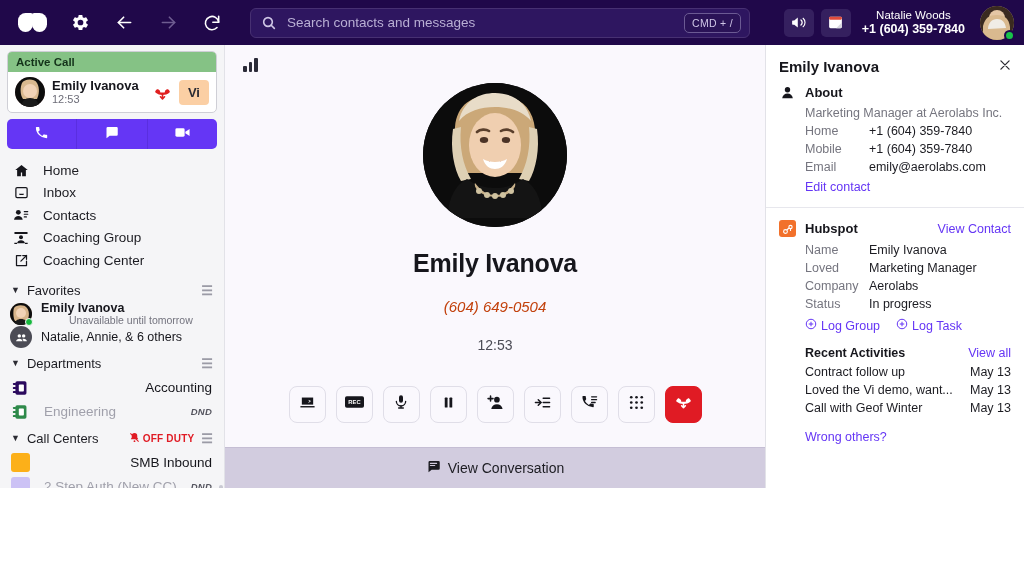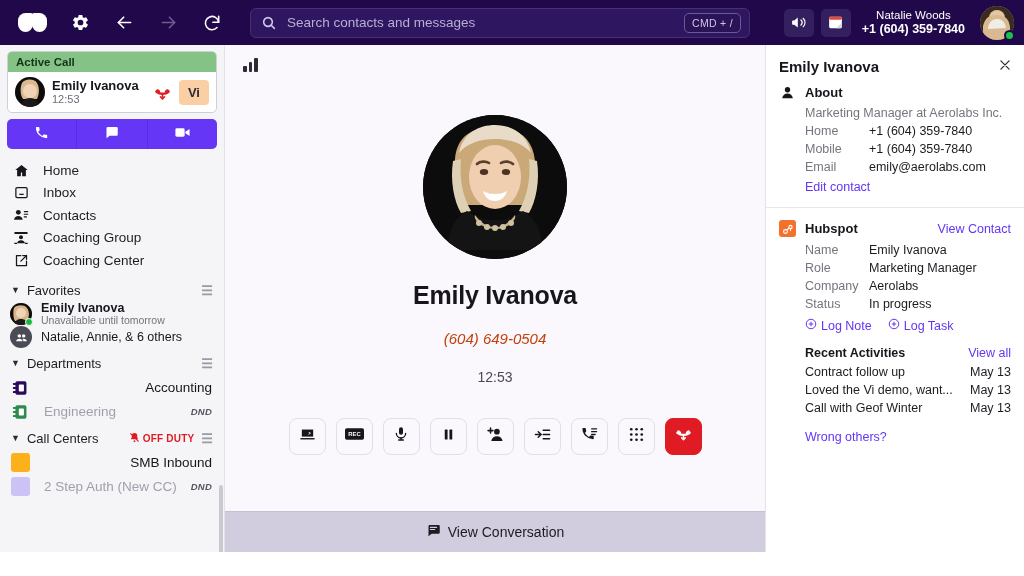--- a/index.html
+++ b/index.html
@@ -3,21 +3,21 @@
 <meta charset="utf-8">
 <style>
   * { box-sizing: border-box; margin: 0; padding: 0; }
   html, body {
     width: 1024px; height: 576px;
     font-family: "Liberation Sans", sans-serif;
     background: #ffffff;
     overflow: hidden;
   }
   .app {
-    width: 1024px; height: 552px;
+    width: 1024px; height: 488px;
     display: flex; flex-direction: column;
     position: relative;
   }
 
   
   .topbar {
     height: 45px; flex: 0 0 45px;
     background: #20084a;
     display: flex; align-items: center;
     padding: 0 10px;
@@ -161,21 +161,21 @@
   .fav-dot {
     position: absolute; right: -1px; bottom: -1px;
     width: 8px; height: 8px; border-radius: 50%;
     border: 1.5px solid #f5f5f7;
   }
   .fav-dot.green { background: #16b93e; }
   .fav-dot.red { background: #e01b24; }
   .fav-text { line-height: 1.12; min-width: 0; }
   .fav-name { font-size: 12.5px; color: #16161c; }
   .fav-name.bold { font-weight: bold; }
-  .fav-sub { font-size: 10.5px; color: #73737e; white-space: nowrap; }
+  .fav-sub { font-size: 10.5px; color: #73737e; white-space: nowrap; margin-left: 28px; }
   .fav-sub.oncall { color: #e01b24; display: flex; align-items: center; gap: 3px; }
   .group-ava {
     width: 22px; height: 22px; border-radius: 50%;
     background: #4b4b55; color: #fff;
     display: flex; align-items: center; justify-content: center;
   }
 
   .dept-item { display: flex; align-items: center; gap: 14px; padding: 3px 12px 3px 11px; height: 24px; justify-content: space-between; }
   .dept-icon { width: 19px; height: 17px; display: flex; align-items: center; justify-content: center; }
   .dept-name { font-size: 13.5px; color: #16161c; }
@@ -750,41 +750,41 @@
               </svg>
           </span>
           <span class="rp-sec-title">Hubspot</span>
           <span class="rp-sec-link">View Contact</span>
         </div>
         <div class="rp-row">
           <span class="rp-key">Name</span>
           <span class="rp-val">Emily Ivanova</span>
         </div>
         <div class="rp-row">
-          <span class="rp-key">Role</span>
+          <span class="rp-key">Loved</span>
           <span class="rp-val">Marketing Manager</span>
         </div>
         <div class="rp-row">
           <span class="rp-key">Company</span>
           <span class="rp-val">Aerolabs</span>
         </div>
         <div class="rp-row">
           <span class="rp-key">Status</span>
           <span class="rp-val">In progress</span>
         </div>
 
         <div class="rp-actions">
           <span class="rp-action">
             <span>
               <svg width="12" height="12" viewBox="0 0 24 24" fill="none" stroke="currentColor" stroke-width="2">
                   <circle cx="12" cy="12" r="9.5"></circle>
                   <path d="M12 7.5v9M7.5 12h9"></path>
                 </svg>
             </span>
-            <span>Log Note</span>
+            <span>Log Group</span>
           </span>
           <span class="rp-action">
             <span>
               <svg width="12" height="12" viewBox="0 0 24 24" fill="none" stroke="currentColor" stroke-width="2">
                   <circle cx="12" cy="12" r="9.5"></circle>
                   <path d="M12 7.5v9M7.5 12h9"></path>
                 </svg>
             </span>
             <span>Log Task</span>
           </span>

